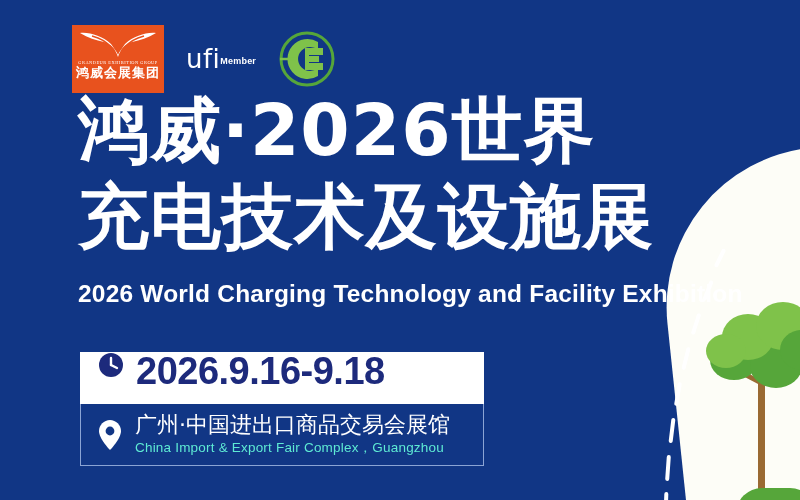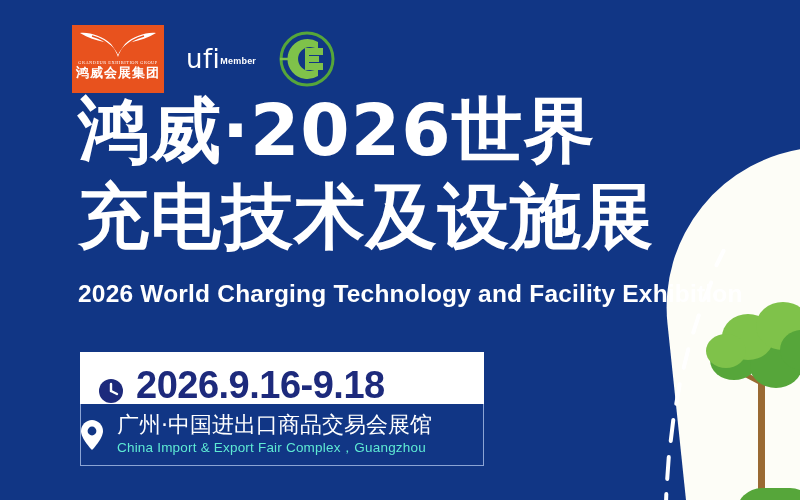--- a/index.html
+++ b/index.html
@@ -196,42 +196,42 @@
   .info {
     position: absolute;
     left: 80px;
     top: 352px;
     width: 404px;
   }
   .date-box {
     background: #ffffff;
     height: 52px;
     display: flex;
-    align-items: flex-end;
+    align-items: flex-start;
     padding-left: 18px;
     box-sizing: border-box;
   }
   .clock-icon { width: 26px; height: 26px; flex: 0 0 auto; }
   .date-text {
     color: #1d2a7c;
     font-family: "Liberation Sans", sans-serif;
     font-weight: bold;
     font-size: 38px;
     letter-spacing: -.5px;
     margin-left: 12px;
     white-space: nowrap;
     line-height: 1;
   }
   .venue-box {
     border: 1px solid #8ba4d4;
     border-top: none;
     height: 62px;
     display: flex;
     align-items: center;
-    padding-left: 0;
+    padding-left: 18px;
     box-sizing: border-box;
   }
   .pin-icon { width: 22px; height: 30px; flex: 0 0 auto; }
   .venue-text { margin-left: 14px; }
   .venue-cn {
     color: #ffffff;
     font-family: "DejaVu Sans", "Liberation Sans", sans-serif;
     font-size: 22px;
     letter-spacing: 0px;
     white-space: nowrap;

